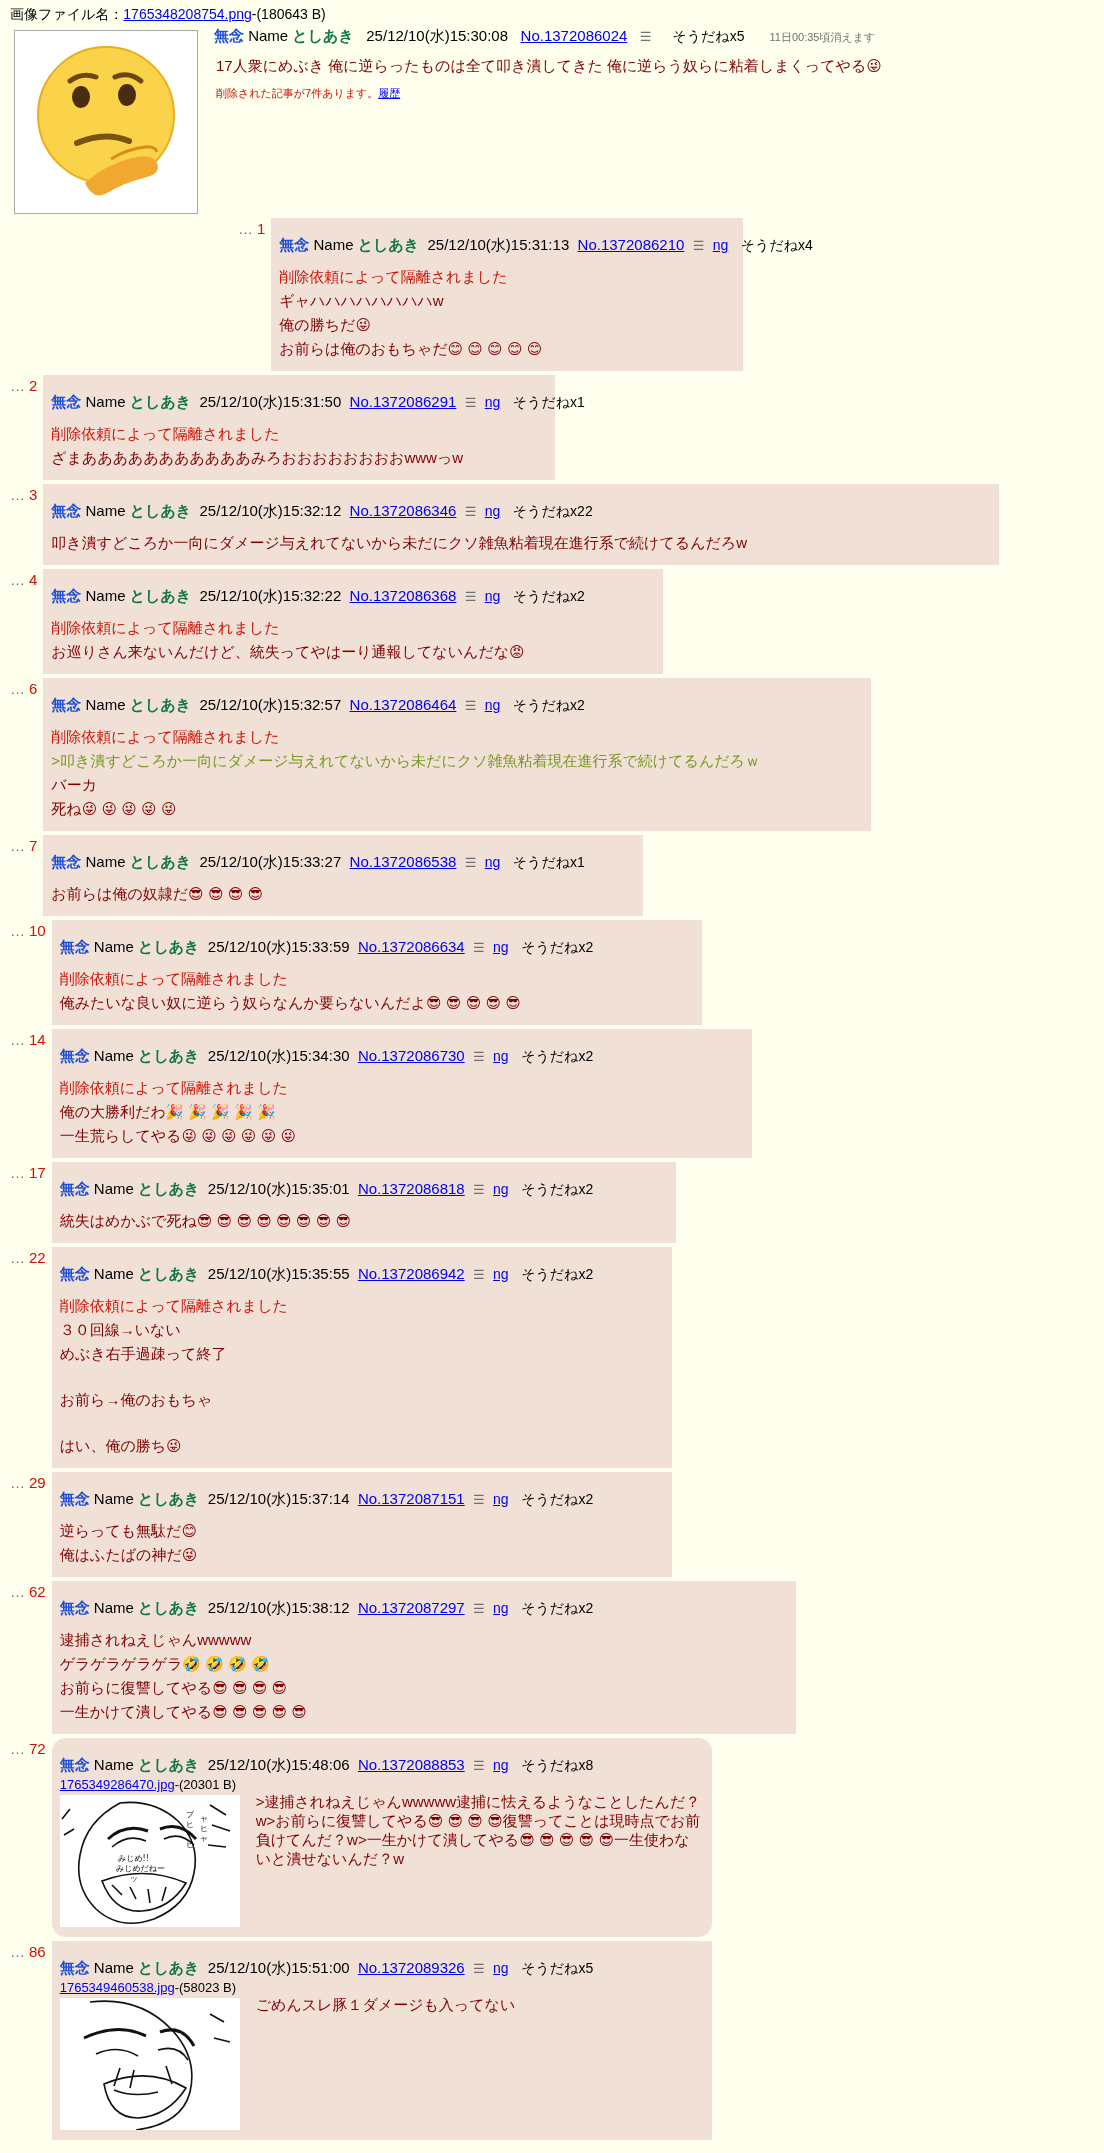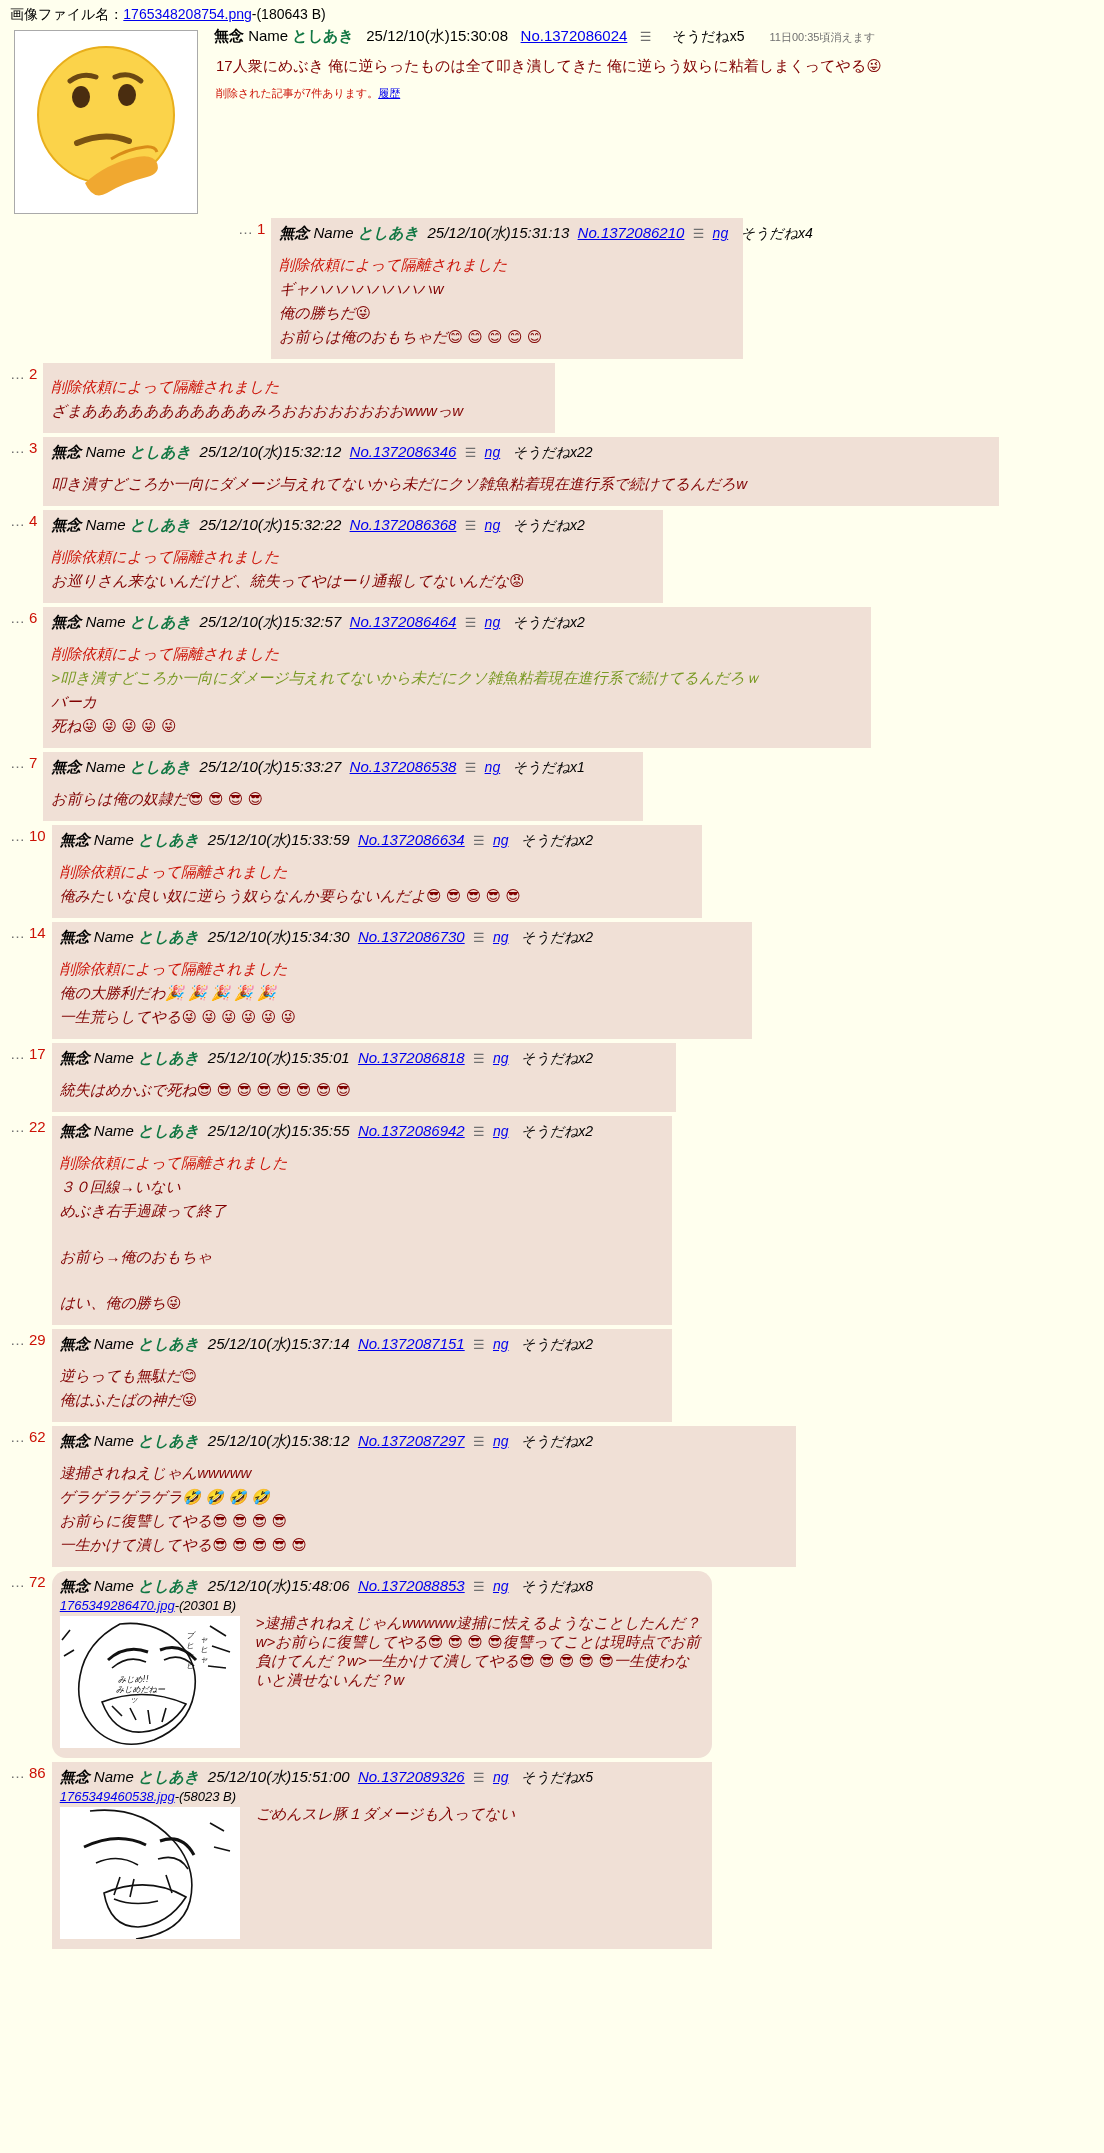--- a/index.html
+++ b/index.html
@@ -18,42 +18,41 @@
   
   .op{position:relative;}
   .op-thumb{
     width:182px;height:182px;border:1px solid #aaa;background:#fff;
     display:block;margin:4px 0 0 6px;
   }
   .op-body{margin-left:206px;}
   .hdr{
     font-size:15px;color:#000;line-height:20px;white-space:nowrap;
   }
-  .muen{color:#000000;font-weight:bold;}
+  .muen{color:#1d4ed8;font-weight:bold;}
   .nm-label{color:#000;}
   .nm{color:#117743;font-weight:bold;}
   .date{color:#000;}
   .resno{color:#0000EE;text-decoration:underline;}
   .menu-ic{color:#707070;font-size:13px;cursor:pointer;}
   .ng{color:#0000EE;text-decoration:underline;font-size:14px;}
   .sod{color:#000;font-size:14px;}
   .expire{color:#707070;font-size:11px;}
   .op-text{margin:8px 0 0 2px;color:#800000;line-height:21px;font-size:15px;}
   .del-note{color:#CC1105;font-size:11px;margin:10px 0 0 2px;}
   .del-note a{color:#0000EE;}
 
   
   .reply-row{display:flex;align-items:flex-start;margin-top:4px;}
   .dots{color:#707070;font-size:15px;line-height:22px;padding:0 4px 0 2px;white-space:nowrap;}
   .rnum{color:#CC1105;font-size:15px;line-height:22px;padding-right:6px;}
   .reply{
     background:#F0E0D6;
-    padding:4px 10px 10px 8px;
+    padding:16px 10px 10px 8px;
     box-sizing:border-box;
-    font-style:italic;
   }
   .reply .hdr{line-height:22px;}
   .reply-text{margin-top:8px;color:#800000;line-height:24px;font-size:15px;}
   .reply-text .isolated{color:#CC1105;display:block;}
   .reply-text .quote{color:#789922;}
   .reply-text .line{display:block;}
   .reply-text .blank{display:block;height:22px;}
   .thumb-small{
     width:180px;height:132px;border:0;display:block;margin:2px 0 0 0;background:#fff;
   }
@@ -128,20 +127,21 @@
             <span class="line">ギャハハハハハハハハw</span>
             <span class="line">俺の勝ちだ😜</span>
             <span class="line">お前らは俺のおもちゃだ😊 😊 😊 😊 😊</span>
           </div>
         </div>
       </div>
       <div class="reply-row">
         <span class="dots" style="margin-left: 0px;">…</span>
         <span class="rnum">2</span>
         <div class="reply" style="width: 512px;">
+          <div class="hdr"><span class="muen">無念</span> <span class="nm-label">Name</span> <span class="nm">としあき</span>&nbsp;&nbsp;<span class="date">25/12/10(水)15:31:50</span>&nbsp;&nbsp;<span class="resno">No.1372086291</span>&nbsp;&nbsp;<span class="menu-ic">☰</span>&nbsp;&nbsp;<span class="ng">ng</span>&nbsp;&nbsp;&nbsp;<span class="sod">そうだねx1</span></div>
           <div class="reply-text">
             <span class="isolated">削除依頼によって隔離されました</span>
             <span class="line">ざまあああああああああああみろおおおおおおおおwwwっw</span>
           </div>
         </div>
       </div>
       <div class="reply-row">
         <span class="dots" style="margin-left: 0px;">…</span>
         <span class="rnum">3</span>
         <div class="reply" style="width: 956px;">

